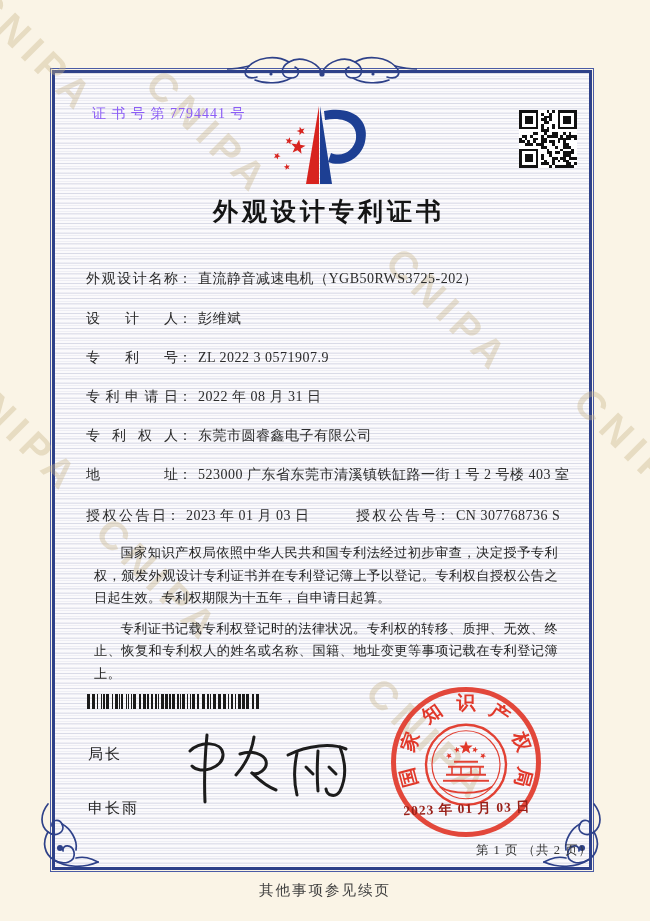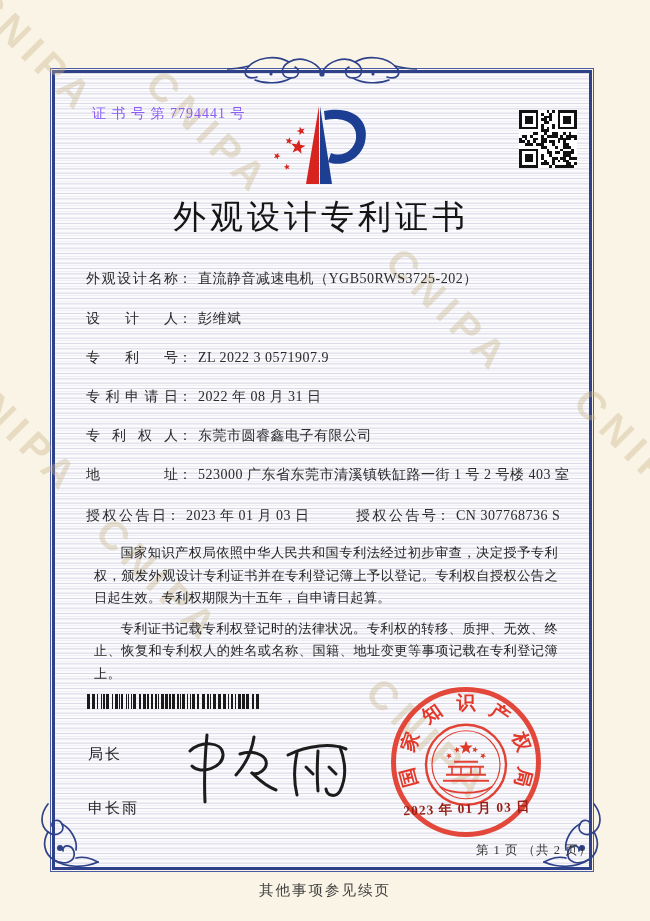--- a/index.html
+++ b/index.html
@@ -50,22 +50,22 @@
 
   
   .cert-no{
     position:absolute;left:92px;top:105px;
     font-size:14px;letter-spacing:1px;color:#8b5cf6;z-index:5;
   }
   .logo{position:absolute;left:262px;top:101px;width:118px;height:90px;z-index:5;}
   .qr{position:absolute;left:519px;top:110px;width:58px;height:58px;z-index:5;}
   .title{
     position:absolute;left:50px;top:195px;width:542px;
-    text-align:center;font-size:33px;font-weight:normal;
-    letter-spacing:4px;color:#151515;z-index:5;
+    text-align:center;font-size:25px;font-weight:bold;
+    letter-spacing:4px;color:#151515;z-index:5;padding-left:8px;
   }
 
   
   .frow{position:absolute;left:86px;width:480px;font-size:14px;color:#2b2b2b;z-index:5;white-space:nowrap;}
   .flabel{display:inline-block;width:92px;text-align:justify;text-align-last:justify;vertical-align:bottom;}
   .fcolon{margin-right:6px;}
   .fvalue{letter-spacing:.5px;}
   .grant2{position:absolute;left:270px;top:0;}
   .grant2 .flabel{width:80px;}
 

